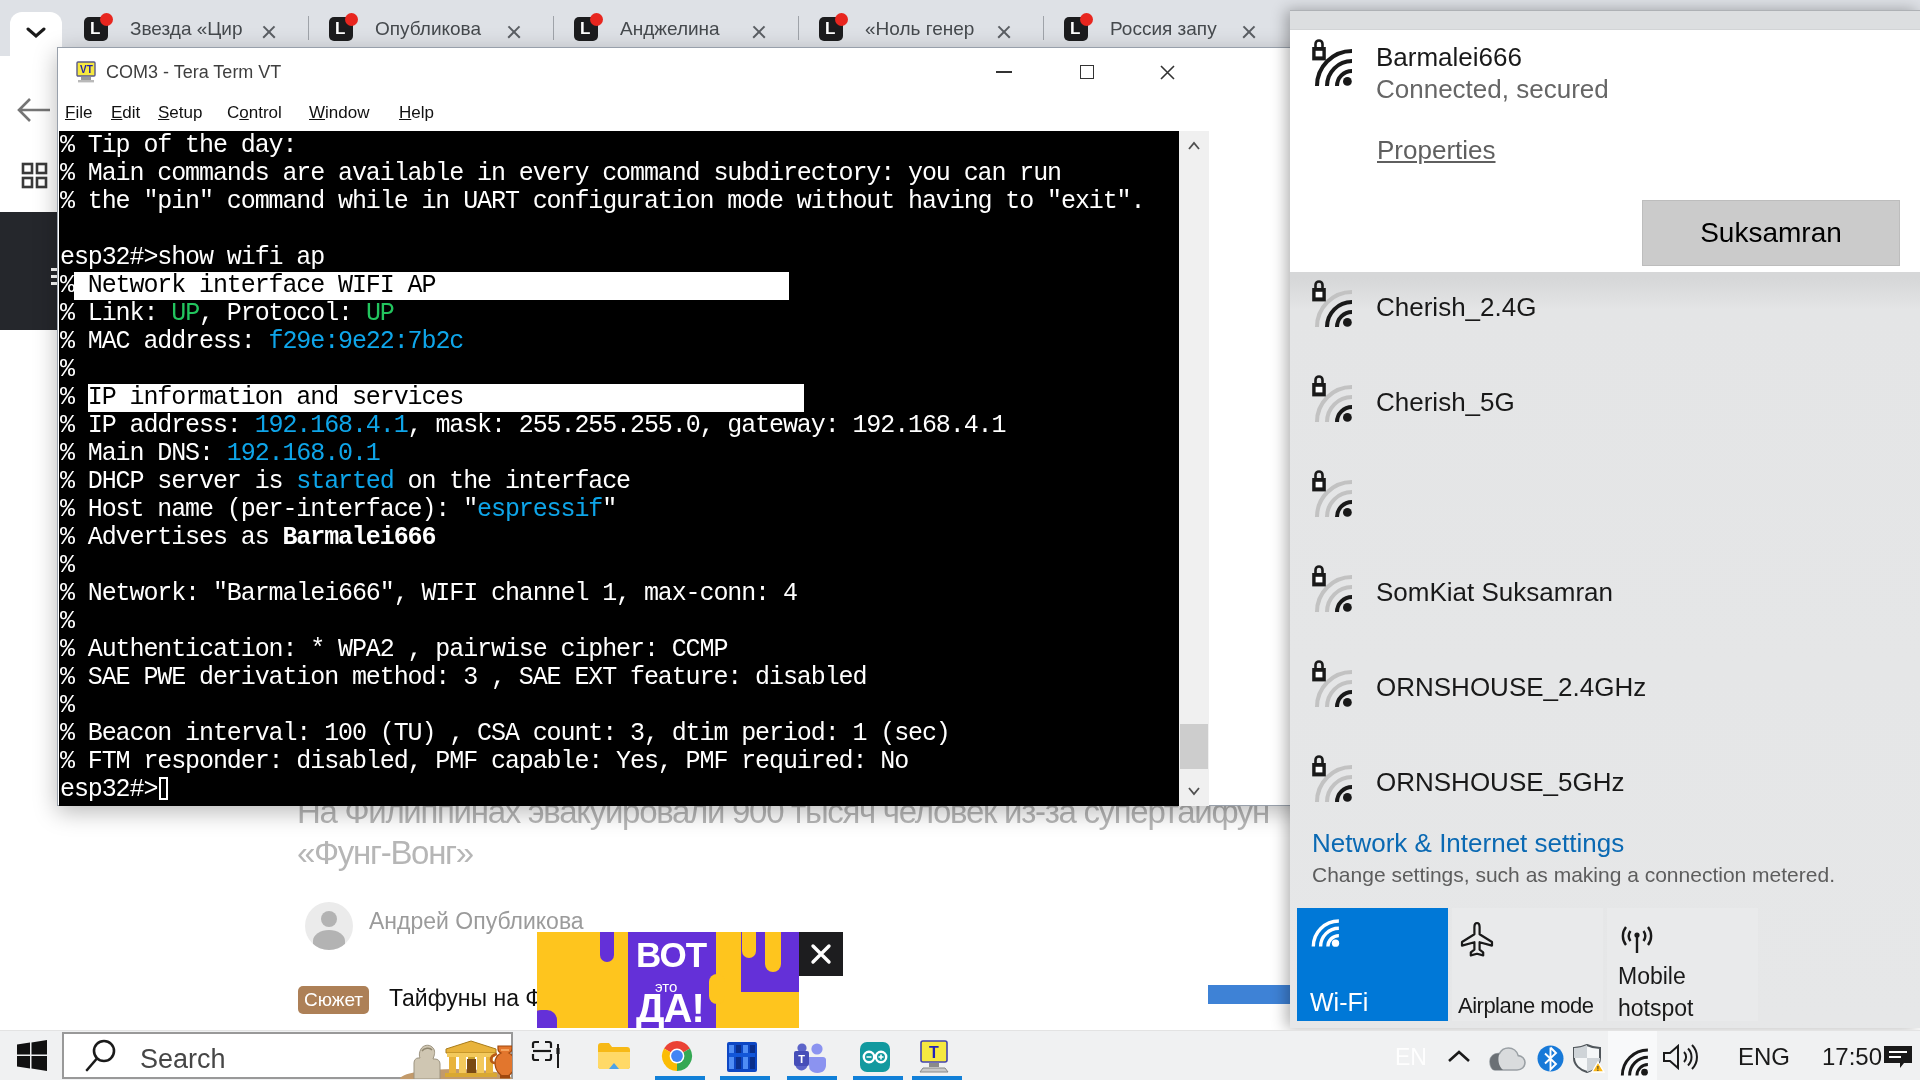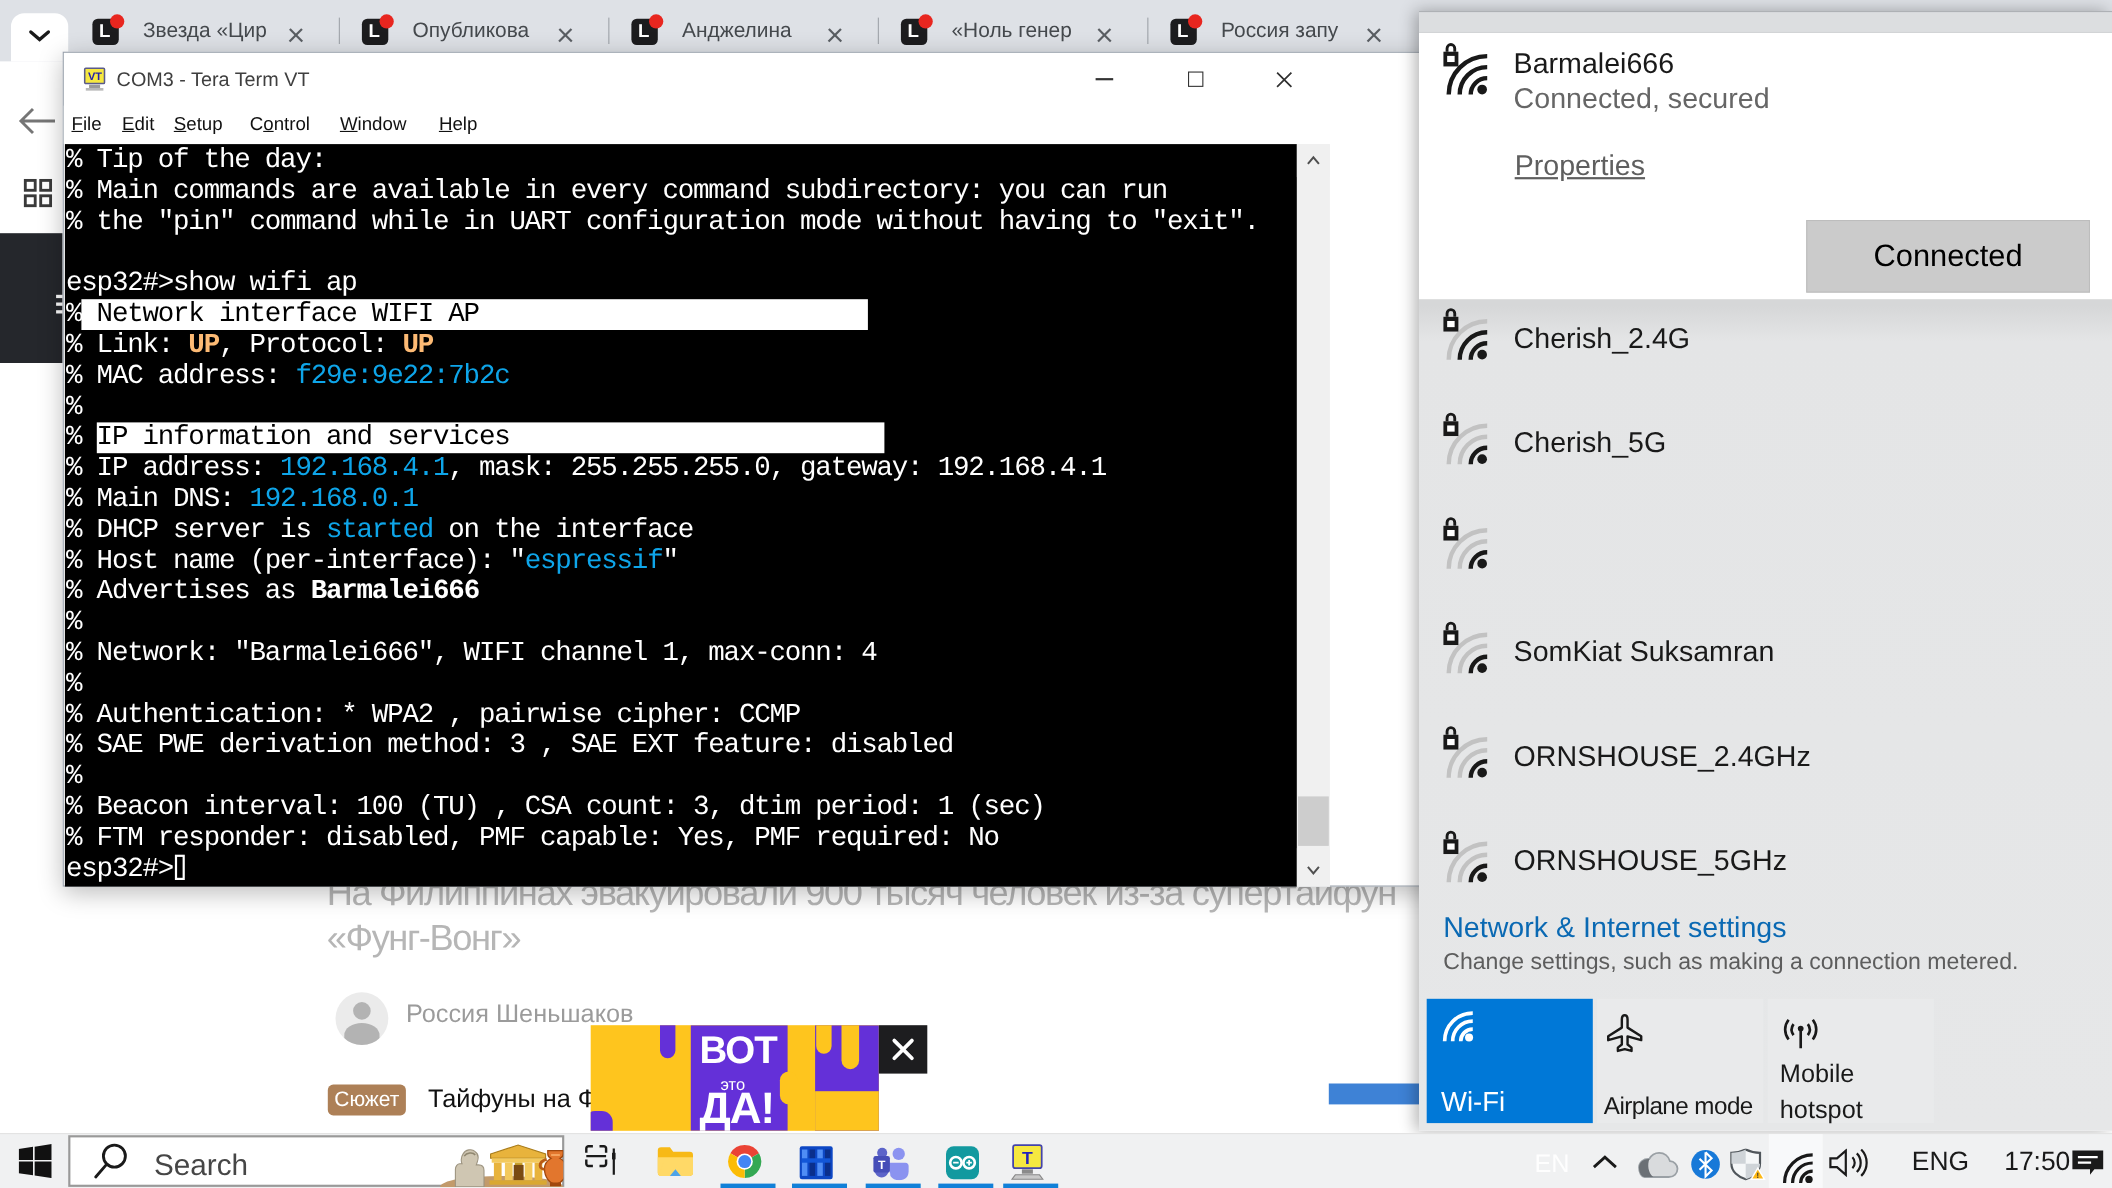--- a/index.html
+++ b/index.html
@@ -22,21 +22,21 @@
 
   
   #pgleft-dark { left:0; top:212px; width:57px; height:118px; background:#25272c; }
 
   
   #tt { left:57px; top:47px; width:1280px; height:759px; background:#fff; border:1px solid #98a0ab; box-shadow:0 6px 22px rgba(0,0,0,.28); }
   #ttmenu span { margin:0; }
   #term { left:1px; top:83px; width:1120px; height:675px; background:#000; }
   #term pre { position:absolute; left:1px; top:1px; font-family:"Liberation Mono", monospace; font-size:25px; letter-spacing:-1.1px; line-height:28px; color:#fff; }
   .inv { display:inline-block; background:#fff; color:#000; overflow:hidden; vertical-align:top; white-space:pre; }
-  .y { color:#0ea5e9; } .g { color:#fdba74;font-weight:bold; }
+  .y { color:#0ea5e9; } .g { color:#22c55e; }
   .cur { display:inline-block; width:9px; height:23px; border:2px solid #fff; vertical-align:-4px; margin-left:2px; }
   #tsb { left:1121px; top:83px; width:30px; height:675px; background:#f0f0f0; }
 
   
   #panel { left:1290px; top:10px; width:630px; height:1018px; background:linear-gradient(180deg,#d6d7d8 262px,#d6d7d8 268px,#e4e5e6 300px,#e6e7e8 100%); box-shadow:-4px 0 14px rgba(0,0,0,.30); }
   #panel .white { position:absolute; left:0; top:0; width:630px; height:262px; background:#fff; }
   .nm { font-size:26px; color:#191919; white-space:nowrap; }
   .sub { font-size:26px; color:#666; }
 
   
@@ -85,21 +85,21 @@
     <span style="position:absolute;left:0;top:0;font-size:27px;font-weight:bold;color:#701a75">з-за</span>
   </div>
 <div class="abs" style="left:1208px;top:985px;width:82px;height:19px;background:#3e82d6"></div>
 
 <div class="abs" style="left:297px;top:793px;font-size:33px;letter-spacing:-1.3px;color:#b6b6b6;white-space:nowrap" id="hl1">На Филиппинах эвакуировали 900 тысяч человек из-за супертайфун</div>
 <div class="abs" style="left:297px;top:834px;font-size:33px;letter-spacing:-1.3px;color:#b6b6b6">«Фунг-Вонг»</div>
 <div class="abs" style="left:305px;top:902px;width:48px;height:48px;border-radius:50%;background:#ebebeb;overflow:hidden">
   <div style="position:absolute;left:16px;top:9px;width:16px;height:16px;border-radius:50%;background:#b3b3b3"></div>
   <div style="position:absolute;left:8px;top:28px;width:32px;height:22px;border-radius:50% 50% 0 0;background:#b3b3b3"></div>
 </div>
-<div class="abs" style="left:369px;top:908px;font-size:23px;color:#9b9b9b">Россия Шеньшаков</div>
+<div class="abs" style="left:369px;top:908px;font-size:23px;color:#9b9b9b">Андрей Опубликова</div>
 <div class="abs" style="left:298px;top:986px;width:71px;height:28px;background:#ad8057;border-radius:5px;color:#fff;font-size:19px;text-align:center;line-height:28px">Сюжет</div>
 <div class="abs" style="left:389px;top:985px;font-size:23px;color:#111">Тайфуны на Ф</div>
 
 <div class="abs" style="left:537px;top:932px;width:262px;height:96px;background:#fec51e;overflow:hidden">
   <div style="position:absolute;left:63px;top:-10px;width:14px;height:40px;background:#6430d8;border-radius:0 0 7px 7px"></div>
   <div style="position:absolute;left:91px;top:0;width:88px;height:96px;background:#6430d8"></div>
   <div style="position:absolute;left:172px;top:42px;width:16px;height:30px;background:#fec51e;border-radius:8px"></div>
   <div style="position:absolute;left:204px;top:0;width:58px;height:96px;background:#6430d8"></div>
   <div style="position:absolute;left:205px;top:-6px;width:14px;height:32px;background:#fec51e;border-radius:0 0 7px 7px"></div>
   <div style="position:absolute;left:228px;top:-6px;width:16px;height:46px;background:#fec51e;border-radius:0 0 8px 8px"></div>
@@ -222,21 +222,21 @@
       <path d="M42 25 A 25 25 0 0 0 17 50" stroke="#191919" stroke-width="4" fill="none"></path>
       <path d="M42 35 A 15 15 0 0 0 27 50" stroke="#191919" stroke-width="4" fill="none"></path>
       <circle cx="37.4" cy="45.4" r="4.4" fill="#191919"></circle>
       <path d="M5.5 11 V8 a3.3 3.3 0 0 1 7 0 V11" stroke="#191919" stroke-width="2.6" fill="none"></path>
       <rect x="2.2" y="11" width="13.6" height="13.4" fill="#191919"></rect>
       <rect x="5.6" y="14.8" width="6.8" height="5.6" fill="#fff"></rect>
     </svg>
   <div class="abs nm" style="left:86px;top:32px">Barmalei666</div>
   <div class="abs sub" style="left:86px;top:64px">Connected, secured</div>
   <div class="abs" style="left:87px;top:125px;font-size:26px;color:#5f5f5f;text-decoration:underline">Properties</div>
-  <div class="abs" style="left:352px;top:190px;width:258px;height:66px;background:#cbcbcb;border:1px solid #bdbdbd;font-size:28px;color:#000;text-align:center;line-height:64px">Connected</div>
+  <div class="abs" style="left:352px;top:190px;width:258px;height:66px;background:#cbcbcb;border:1px solid #bdbdbd;font-size:28px;color:#000;text-align:center;line-height:64px">Suksamran</div>
 
 <svg class="abs" style="left:20px;top:267px" width="46" height="52" viewBox="0 0 46 52">
       <path d="M42 15 A 35 35 0 0 0 7 50" stroke="#c2c2c2" stroke-width="4" fill="none"></path>
       <path d="M42 25 A 25 25 0 0 0 17 50" stroke="#191919" stroke-width="4" fill="none"></path>
       <path d="M42 35 A 15 15 0 0 0 27 50" stroke="#191919" stroke-width="4" fill="none"></path>
       <circle cx="37.4" cy="45.4" r="4.4" fill="#191919"></circle>
       <path d="M5.5 11 V8 a3.3 3.3 0 0 1 7 0 V11" stroke="#191919" stroke-width="2.6" fill="none"></path>
       <rect x="2.2" y="11" width="13.6" height="13.4" fill="#191919"></rect>
       <rect x="5.6" y="14.8" width="6.8" height="5.6" fill="#fff"></rect>
     </svg>

